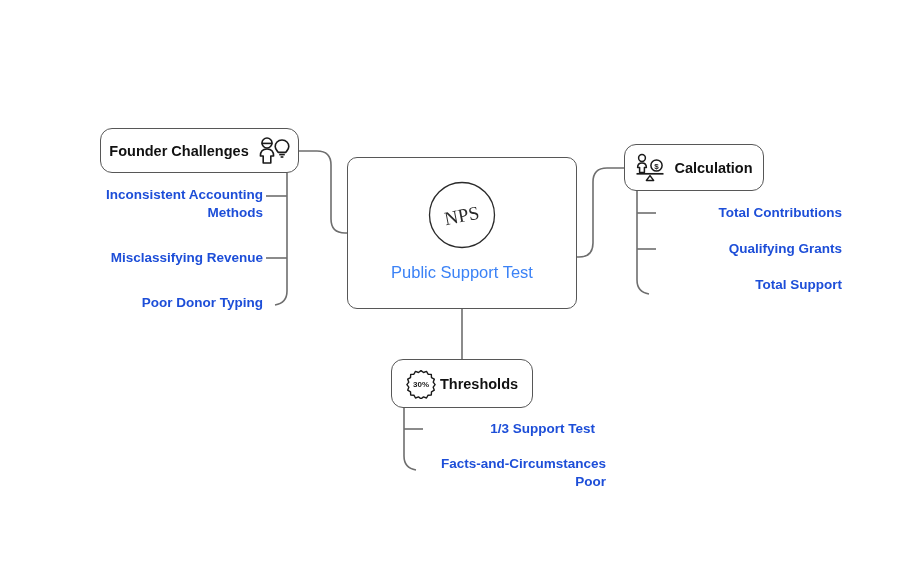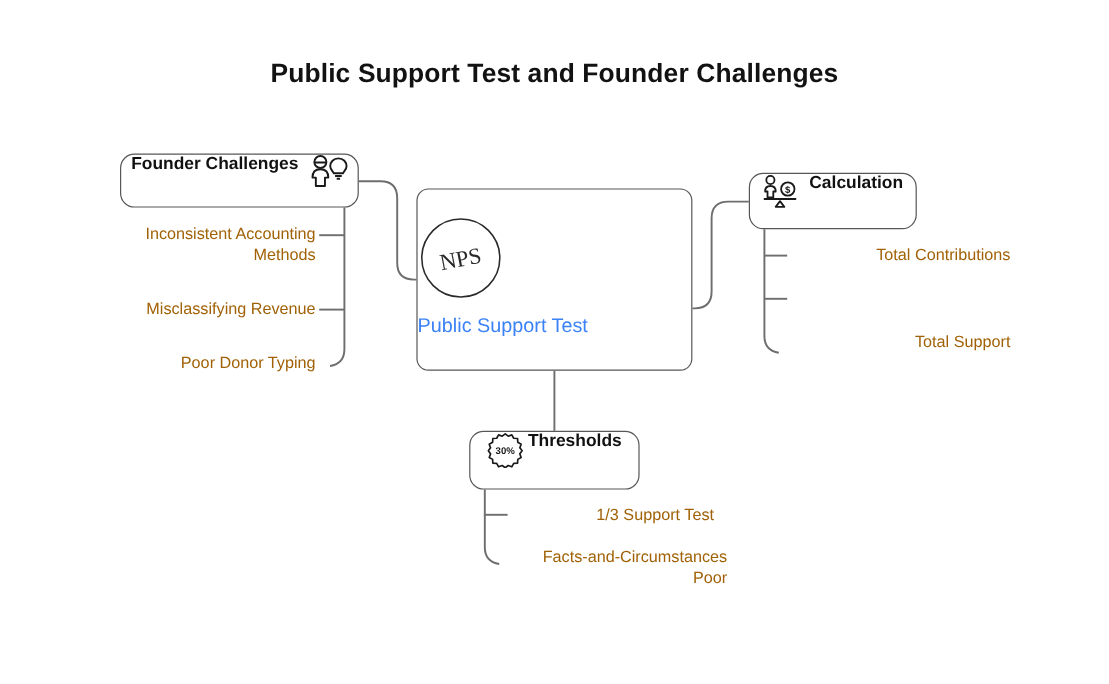--- a/index.html
+++ b/index.html
@@ -50,21 +50,21 @@
   }
 
   
   .node-box {
     position: absolute;
     box-sizing: border-box;
     border: 1.3px solid #575757;
     border-radius: 12px;
     background: #ffffff;
     display: flex;
-    align-items: flex-start;
+    align-items: center;
     justify-content: center;
   }
   .node-label {
     font-size: 14.5px;
     font-weight: bold;
     color: #111111;
     white-space: nowrap;
   }
 
   
@@ -118,35 +118,35 @@
   .node-icon {
     flex: 0 0 auto;
     display: block;
   }
 
   
   .leaf {
     position: absolute;
     font-size: 13.5px;
     line-height: 18px;
-    color: #a16207;
+    color: #1d4ed8;
+    font-weight: bold;
   }
   .leaf-left {
     text-align: right;
   }
   .leaf-right {
     text-align: right;
   }
 </style>
 </head>
 <body>
 
 <div id="canvas">
 
-  <div id="page-title">Public Support Test and Founder Challenges</div>
 
   <svg id="connectors" viewBox="0 0 924 570" width="924" height="570">
 
     <path d="M 299 151 L 317 151 Q 331 151 331 165 L 331 219 Q 331 233 345 233 L 347 233"></path>
 
     <path d="M 287 173 L 287 291 Q 287 303 275 305"></path>
     <line x1="287" y1="196" x2="266" y2="196"></line>
     <line x1="287" y1="258" x2="266" y2="258"></line>
 
     <path d="M 624 168 L 607 168 Q 593 168 593 182 L 593 243 Q 593 257 579 257 L 577 257"></path>
@@ -197,20 +197,21 @@
       <circle cx="21.5" cy="12.5" r="5.6" fill="none" stroke="#1a1a1a" stroke-width="1.5"></circle>
       <text x="21.5" y="16" text-anchor="middle" font-family="'Liberation Sans', sans-serif" font-size="8" font-weight="bold" fill="#1a1a1a">$</text>
 
       <line x1="1.5" y1="20.8" x2="28.5" y2="20.8" stroke="#1a1a1a" stroke-width="1.7"></line>
       <path d="M 15 22.6 L 11.4 27.4 L 18.6 27.4 Z" fill="none" stroke="#1a1a1a" stroke-width="1.5" stroke-linejoin="round"></path>
     </svg>
     <span class="node-label">Calculation</span>
   </div>
 
   <div class="leaf leaf-right" style="left:662px; top:204px; width:180px;">Total Contributions</div>
+  <div class="leaf leaf-right" style="left:662px; top:240px; width:180px;">Qualifying Grants</div>
   <div class="leaf leaf-right" style="left:662px; top:276px; width:180px;">Total Support</div>
 
   <div id="thresholds-box" class="node-box">
     <svg class="node-icon" width="30" height="30" viewBox="0 0 30 30">
 
       <path d="M15 1.6 l2.5 1.9 3-1.1 1.6 2.8 3.2 .2 .2 3.2 2.8 1.6 -1.1 3 1.9 2.5 -1.9 2.5 1.1 3 -2.8 1.6 -.2 3.2 -3.2 .2 -1.6 2.8 -3-1.1 -2.5 1.9 -2.5-1.9 -3 1.1 -1.6-2.8 -3.2-.2 -.2-3.2 -2.8-1.6 1.1-3 -1.9-2.5 1.9-2.5 -1.1-3 2.8-1.6 .2-3.2 3.2-.2 1.6-2.8 3 1.1 Z" fill="none" stroke="#1a1a1a" stroke-width="1.4" stroke-linejoin="round"></path>
       <text x="15" y="18.4" text-anchor="middle" font-family="'Liberation Sans', sans-serif" font-size="8" font-weight="bold" fill="#1a1a1a">30%</text>
     </svg>
     <span class="node-label">Thresholds</span>
   </div>

